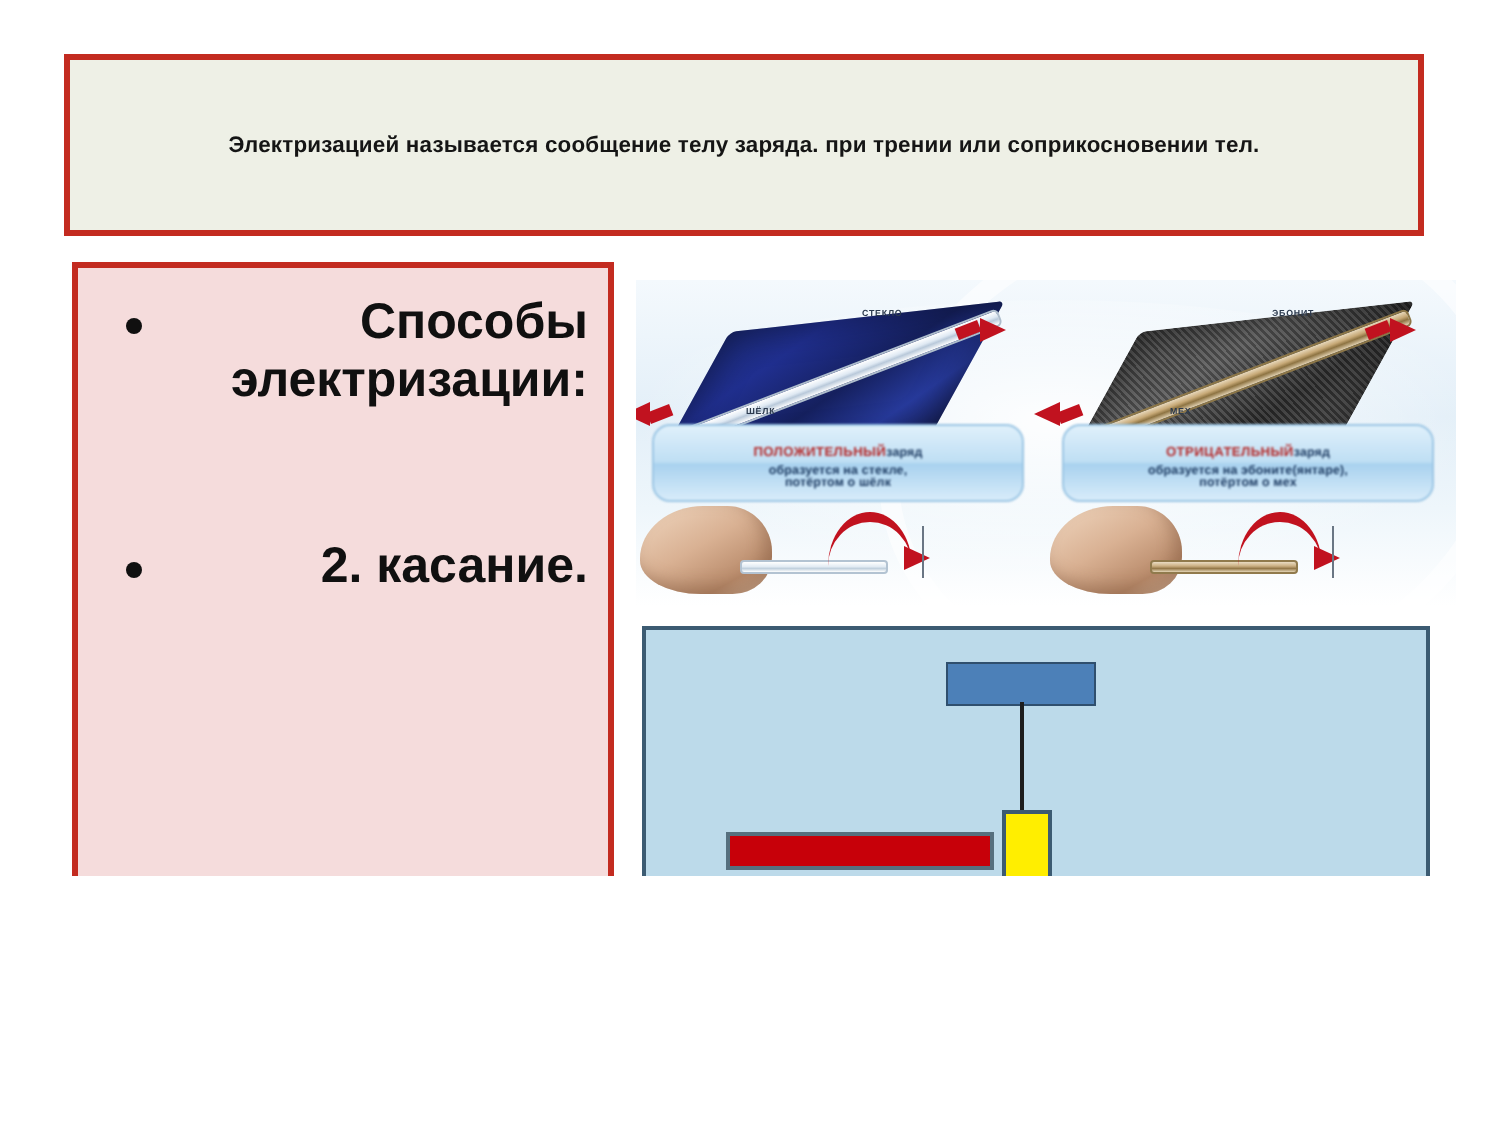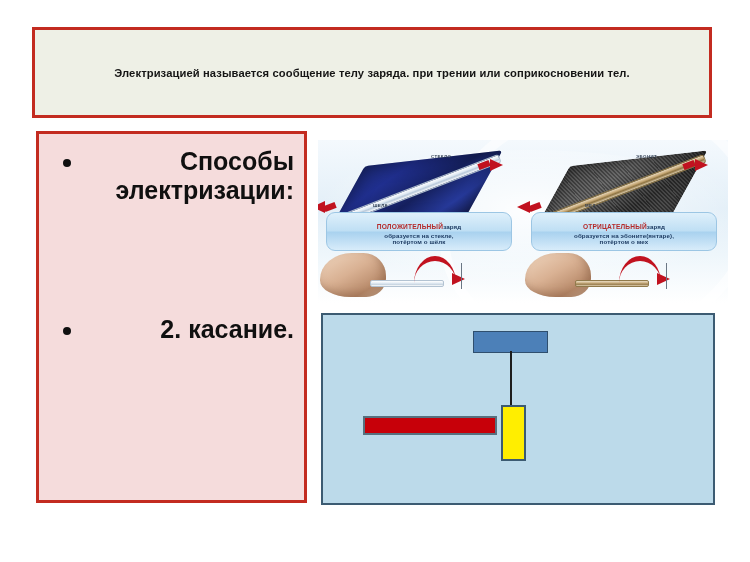--- a/index.html
+++ b/index.html
@@ -8,21 +8,21 @@
     padding: 0;
     background: #ffffff;
   }
   body {
     font-family: "Liberation Sans", "DejaVu Sans", sans-serif;
   }
 
   #slide {
     position: relative;
     width: 750px;
-    height: 562px;
+    height: 438px;
     background: #ffffff;
     overflow: hidden;
   }
 
   
   #definition-box {
     position: absolute;
     left: 32px;
     top: 27px;
     width: 680px;
@@ -74,21 +74,21 @@
     content: "";
     position: absolute;
     left: 6px;
     top: 12px;
     width: 8px;
     height: 8px;
     border-radius: 50%;
     background: #101010;
   }
   .method-item.gap-1 { margin-top: 60px; }
-  .method-item.gap-2 { margin-top: 110px; }
+  .method-item.gap-2 { margin-top: 64px; }
 
   
   #charging-photo {
     position: absolute;
     left: 318px;
     top: 140px;
     width: 410px;
     height: 163px;
     overflow: hidden;
     background: linear-gradient(180deg,#f4f9fd 0%, #e3eff8 42%, #eef6fb 70%, #ffffff 100%);

